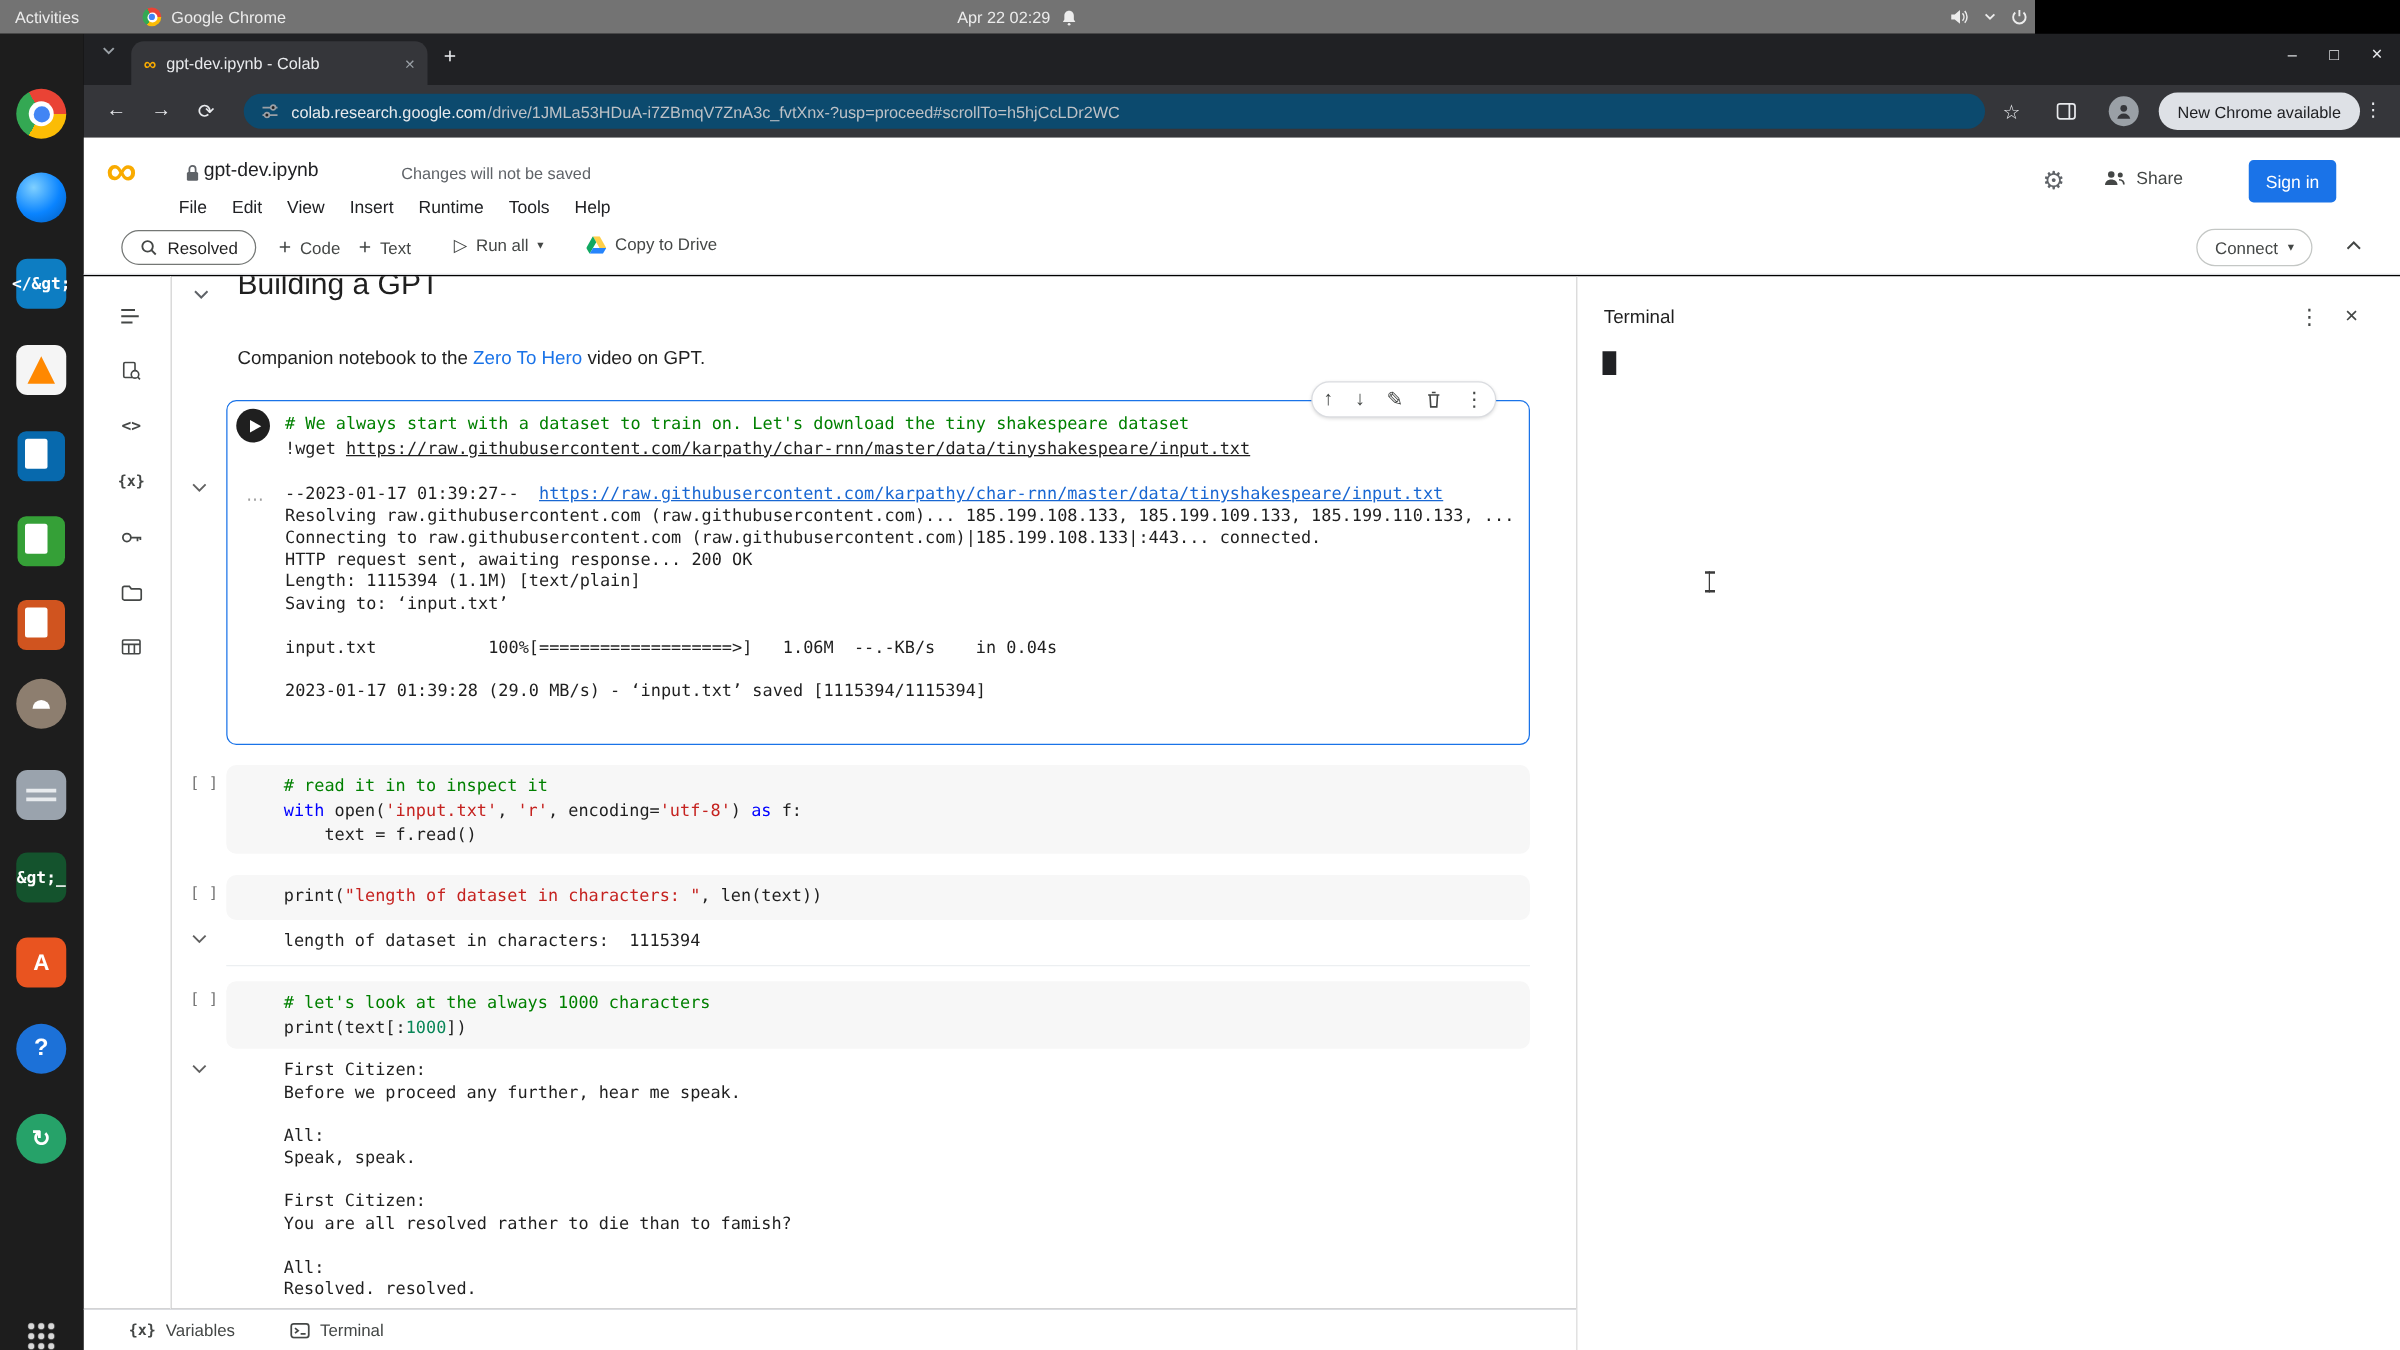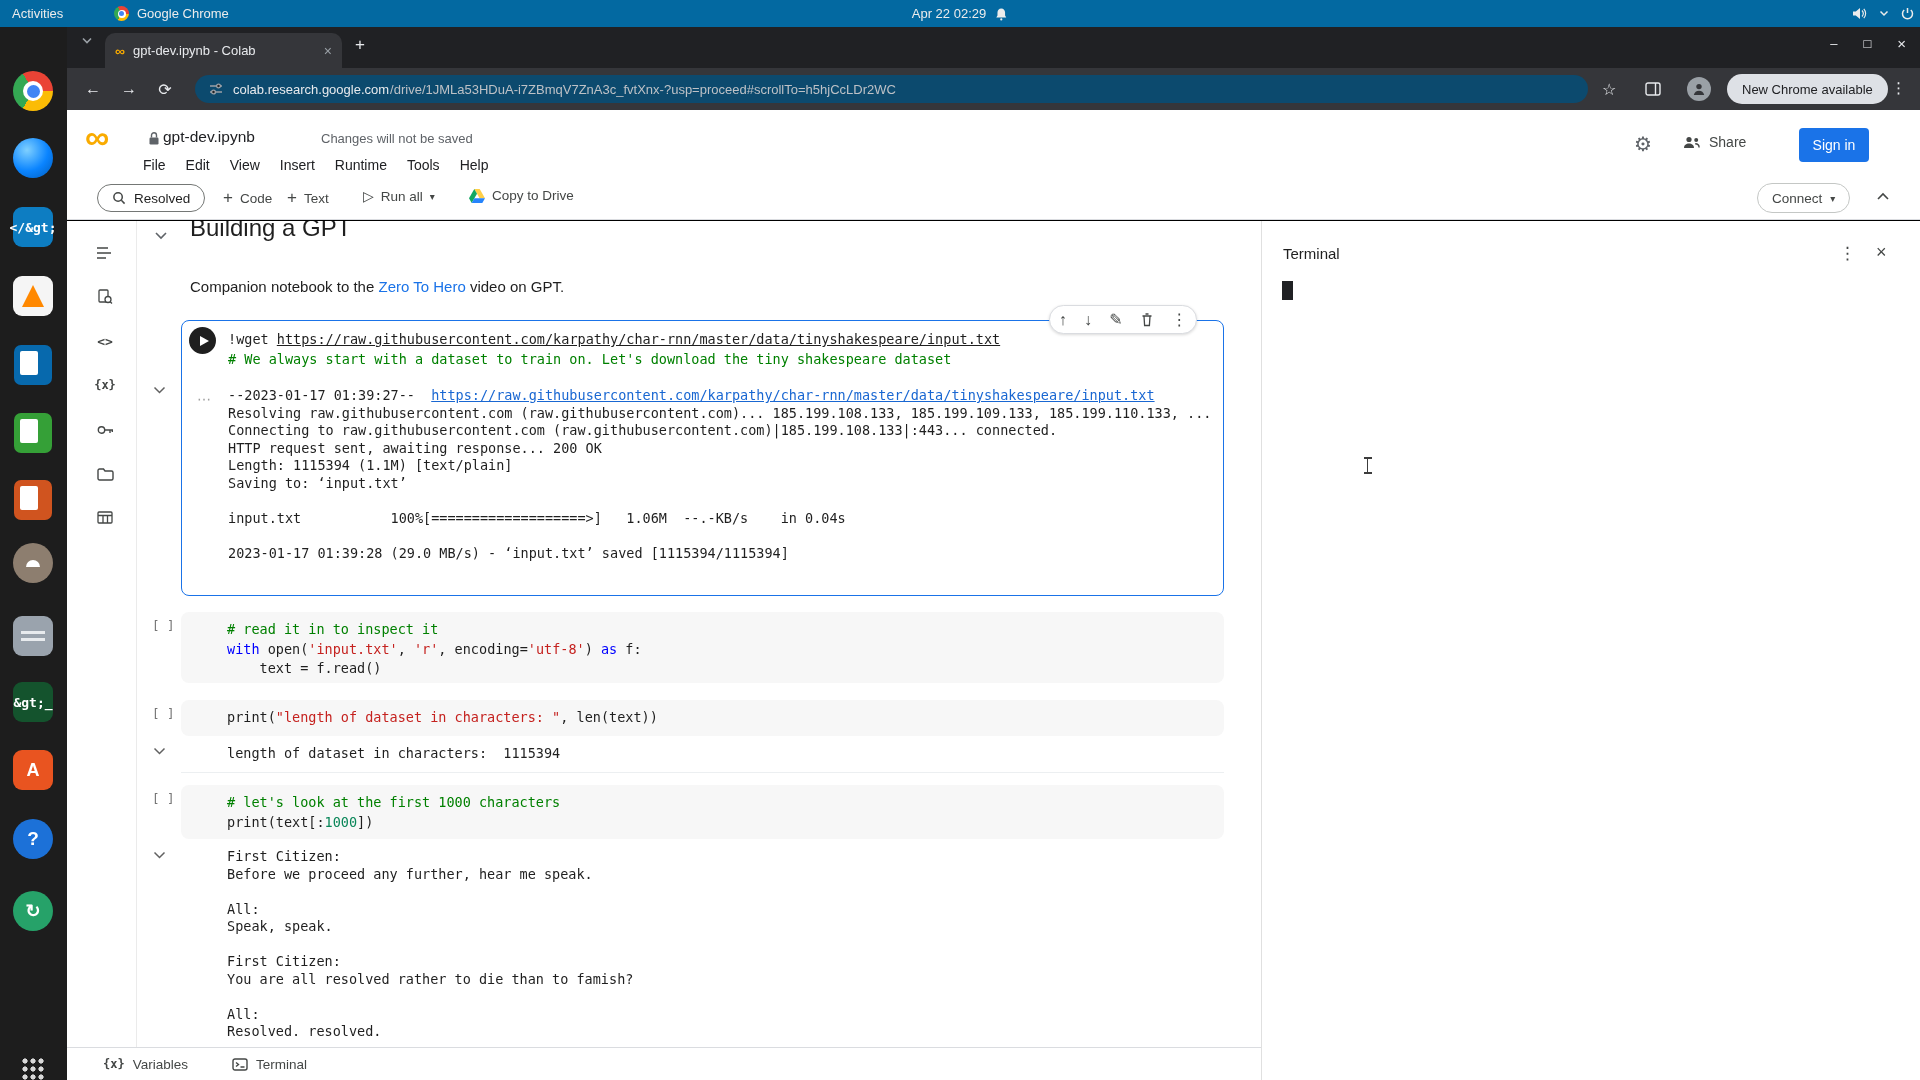--- a/index.html
+++ b/index.html
@@ -3,21 +3,21 @@
 <meta charset="utf-8">
 <style>
   *{box-sizing:border-box;margin:0;padding:0}
   html,body{width:1920px;height:1080px;overflow:hidden}
   body{font-family:"Liberation Sans",sans-serif;background:#000;position:relative;color:#1f1f1f}
   .abs{position:absolute}
   .flex{display:flex;align-items:center}
   svg{display:block}
 
   
-  .topbar{position:absolute;left:0;top:0;width:1920px;height:27px;background:#0369a1;color:#ececec;font-size:13px}
+  .topbar{position:absolute;left:0;top:0;width:1628px;height:27px;background:#737373;color:#ececec;font-size:13px}
   .topbar .item{height:27px;display:flex;align-items:center;padding:0 10px}
   .clockwrap{position:absolute;left:50%;top:0;transform:translateX(-50%);height:27px;display:flex;align-items:center;gap:9px}
   .tray{position:absolute;right:6px;top:0;height:27px;display:flex;align-items:center;gap:12px;color:#ececec}
 
   
   .dock{position:absolute;left:0;top:27px;width:67px;height:1053px;background:#1d1d1d}
   .dock-item{position:absolute;left:10px;width:46px;height:46px;border-radius:10px;display:flex;align-items:center;justify-content:center;font-weight:bold;color:#fff}
   .di-sq{width:40px;height:40px;border-radius:9px;display:flex;align-items:center;justify-content:center}
   .chrome-ball{width:40px;height:40px;border-radius:50%;background:conic-gradient(from -30deg,#ea4335 0 120deg,#fbbc05 0 240deg,#34a853 0 360deg);display:flex;align-items:center;justify-content:center}
   .chrome-ball .in{width:20px;height:20px;border-radius:50%;background:#fff;display:flex;align-items:center;justify-content:center}
@@ -334,22 +334,22 @@
   </span>
   <div class="abs" style="left:53px;top:-7px;font-size:24px;font-weight:400;color:#1f1f1f">Building a GPT</div>
 
   <div class="abs" style="left:53px;top:57px;font-size:15px;color:#1f1f1f"><span>Companion notebook to the </span><a style="color:#1a73e8;">Zero To Hero</a><span> video on GPT.</span></div>
 
   <div class="cell sel" style="left:44px;top:99px;width:1043px;height:276px">
     <div class="playbtn">
         <span class="tri"></span>
       </div>
     <div class="codeblock" style="left:46px;top:9px">
+      <div class="code-line"><span class="tk-com"># We always start with a dataset to train on. Let's download the tiny shakespeare dataset</span></div>
       <div class="code-line"><span class="tk-pl">!wget </span><span class="tk-url">https://raw.githubusercontent.com/karpathy/char-rnn/master/data/tinyshakespeare/input.txt</span></div>
-      <div class="code-line"><span class="tk-com"># We always start with a dataset to train on. Let's download the tiny shakespeare dataset</span></div>
     </div>
     <div class="outmeta">⋯</div>
     <div class="outblock" style="left:46px;top:66px">
       <div class="code-line"><span class="tk-pl">--2023-01-17 01:39:27--  </span><span class="tk-link">https://raw.githubusercontent.com/karpathy/char-rnn/master/data/tinyshakespeare/input.txt</span></div>
       <div class="out-pre">Resolving raw.githubusercontent.com (raw.githubusercontent.com)... 185.199.108.133, 185.199.109.133, 185.199.110.133, ...
 Connecting to raw.githubusercontent.com (raw.githubusercontent.com)|185.199.108.133|:443... connected.
 HTTP request sent, awaiting response... 200 OK
 Length: 1115394 (1.1M) [text/plain]
 Saving to: ‘input.txt’
 
@@ -394,21 +394,21 @@
     <svg width="13" height="8" viewBox="0 0 13 8">
         <path d="M1.5 1.5L6.5 6.5 11.5 1.5" fill="none" stroke="#616161" stroke-width="1.5"></path>
       </svg>
   </span>
   <div class="outblock out-pre" style="left:90px;top:524px">length of dataset in characters:  1115394</div>
   <div class="hdiv" style="left:44px;top:551px;width:1043px"></div>
 
   <span class="exec" style="left:15px;top:570px">[ ]</span>
   <div class="cell plain" style="left:44px;top:564px;width:1043px;height:54px">
     <div class="codeblock" style="left:46px;top:8px">
-      <div class="code-line"><span class="tk-com"># let's look at the first 1000 characters</span></div>
+      <div class="code-line"><span class="tk-com"># let's look at the always 1000 characters</span></div>
       <div class="code-line"><span class="tk-pl">print(text[:</span><span class="tk-num">1000</span><span class="tk-pl">])</span></div>
     </div>
   </div>
   <span class="mchev" style="left:16px;top:630px">
     <svg width="13" height="8" viewBox="0 0 13 8">
         <path d="M1.5 1.5L6.5 6.5 11.5 1.5" fill="none" stroke="#616161" stroke-width="1.5"></path>
       </svg>
   </span>
   <div class="outblock out-pre" style="left:90px;top:627px">First Citizen:
 Before we proceed any further, hear me speak.

